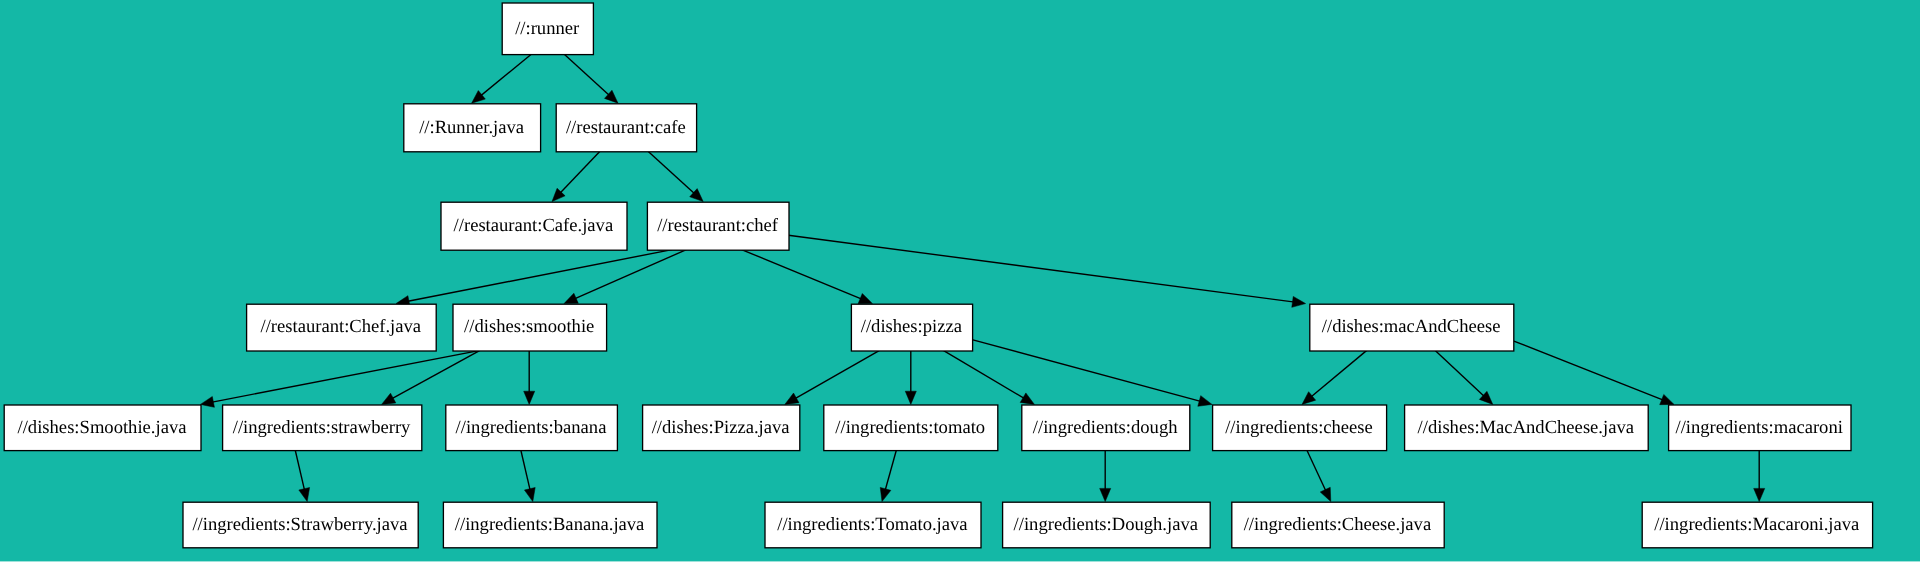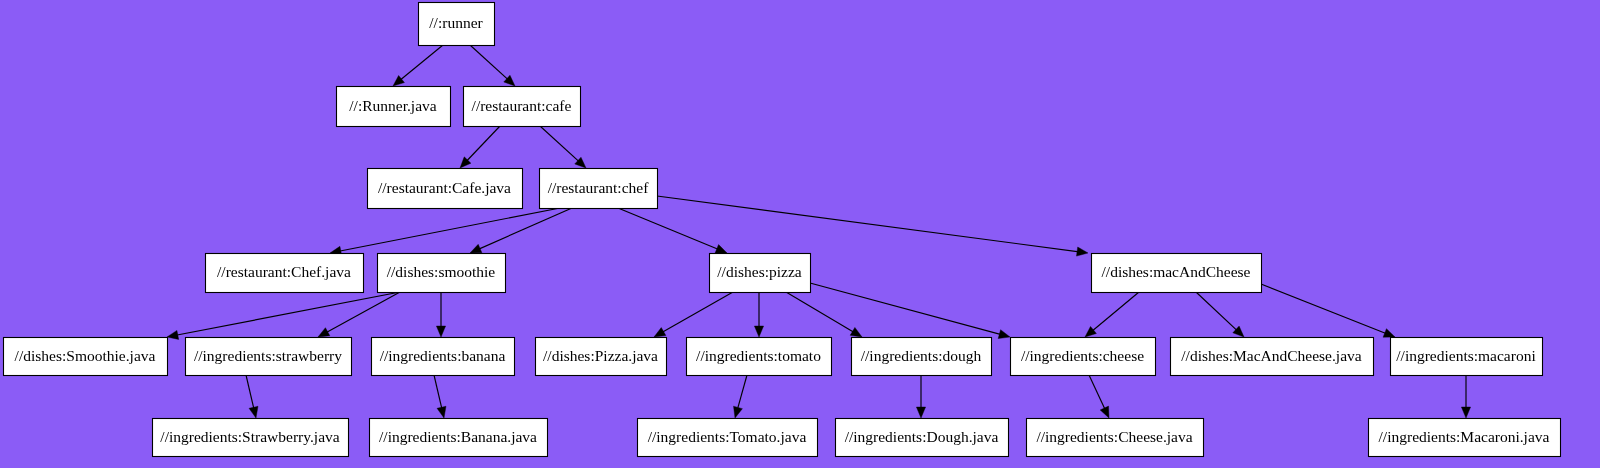--- a/index.html
+++ b/index.html
@@ -4,21 +4,21 @@
 <style>
   html, body {
     margin: 0;
     padding: 0;
     background: #ffffff;
   }
   #graph-root {
     position: relative;
     width: 1600px;
     height: 468px;
-    background: #8b5cf6;
+    background: #14b8a6;
     font-family: "Liberation Serif", "DejaVu Serif", serif;
     overflow: hidden;
   }
   #graph-svg {
     position: absolute;
     left: 0;
     top: 0;
     width: 1600px;
     height: 468px;
     display: block;

